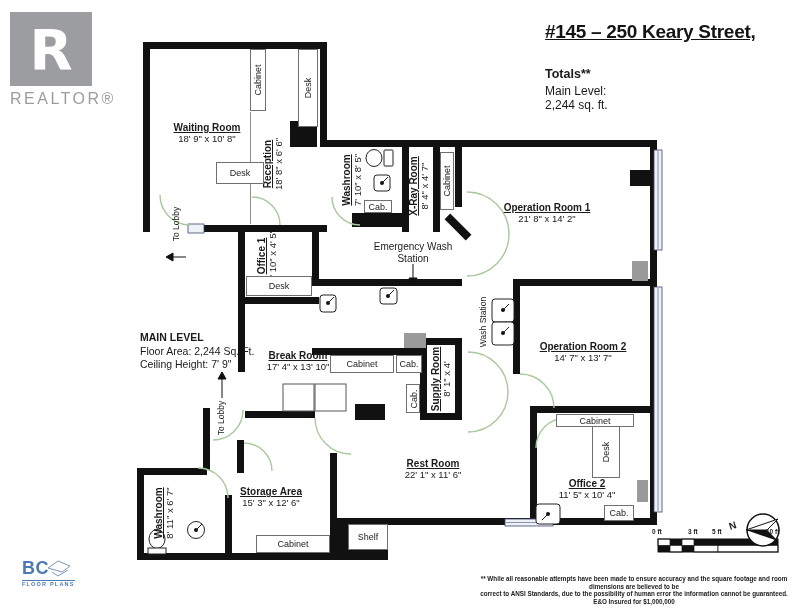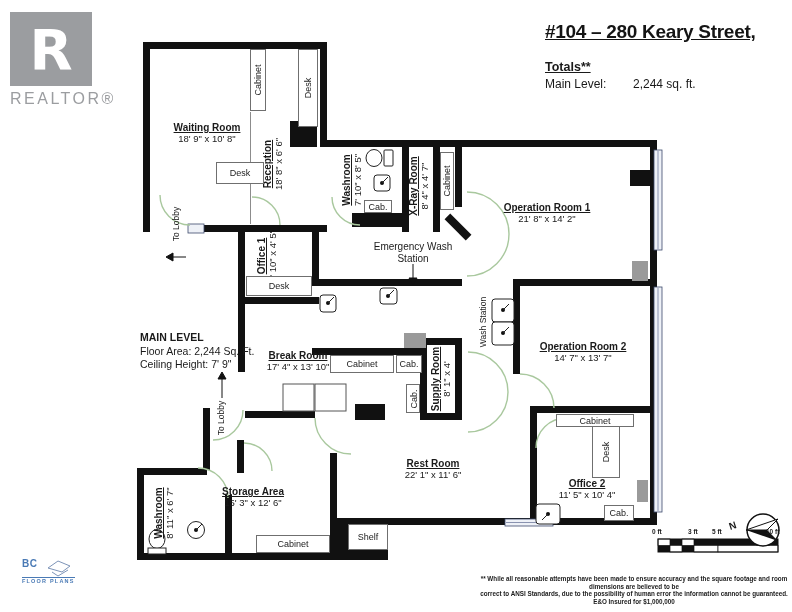--- a/index.html
+++ b/index.html
@@ -2,22 +2,22 @@
 <html><head>
 <meta charset="utf-8">
 <style>
   html,body{margin:0;padding:0;background:#fff;}
   .canvas{position:relative;width:792px;height:612px;background:#fff;overflow:hidden;
           font-family:"Liberation Sans",sans-serif;color:#1a1a1a;}
   svg{position:absolute;left:0;top:0;}
   
   .header{position:absolute;left:545px;top:18px;width:246px;}
   .addr{font-size:19px;font-weight:bold;text-decoration:underline;line-height:27px;letter-spacing:-0.3px;color:#141414;white-space:nowrap;}
-  .totals{font-size:12.5px;font-weight:bold;margin-top:15px;text-decoration:underline;}
-  .mlrow{font-size:12px;margin-top:3px;display:flex;}
+  .totals{font-size:12.5px;font-weight:bold;margin-top:22px;}
+  .mlrow{font-size:12px;margin-top:3px;display:flex;flex-direction:column;}
   .mlrow .lbl{width:88px;}
   
   .rlogo{position:absolute;left:10px;top:12px;}
   .rbox{width:82px;height:74px;background:#9b9da0;color:#fff;display:flex;align-items:center;justify-content:center;
         font-size:56px;font-weight:bold;font-family:"DejaVu Sans",sans-serif;}
   .rtext{margin-top:4px;font-size:16px;letter-spacing:2.5px;color:#9b9da0;font-weight:400;}
   
   .levelinfo{position:absolute;left:140px;top:305px;font-size:10.5px;line-height:13.5px;margin-top:26px;}
   .levelinfo .t{font-weight:bold;}
   
@@ -33,21 +33,21 @@
   
   .note{position:absolute;transform:translate(-50%,-50%);text-align:center;font-size:10px;line-height:11.5px;white-space:nowrap;}
   .note.v{transform:translate(-50%,-50%) rotate(-90deg);font-size:8.5px;}
   
   .tick{position:absolute;font-size:6.5px;font-weight:bold;}
   .north{position:absolute;left:729px;top:520px;font-size:10px;font-weight:bold;transform:rotate(-18deg);}
   
   .disc{position:absolute;left:478px;top:575px;width:312px;text-align:center;font-size:6.3px;font-weight:bold;
         line-height:7.6px;color:#1a1a1a;}
   .bclogo{position:absolute;left:22px;top:558px;color:#4a7ab5;}
-  .bclogo .bc{font-size:10px;font-weight:bold;letter-spacing:0.5px;display:inline-block;vertical-align:top;}
+  .bclogo .bc{font-size:18px;font-weight:bold;letter-spacing:0.5px;display:inline-block;vertical-align:top;}
   .bclogo .fp{font-size:5.5px;letter-spacing:1.2px;font-weight:bold;border-top:1px solid #4a7ab5;margin-top:1px;}
 </style>
 </head>
 <body>
 
 <div class="canvas">
 
   <svg width="792" height="612" viewBox="0 0 792 612">
 
     <g fill="#111">
@@ -224,21 +224,21 @@
   </svg>
 
   <div class="rlogo">
     <div class="rbox">
         <span>R</span>
       </div>
     <div class="rtext">REALTOR®</div>
   </div>
 
   <div class="header">
-    <div class="addr">#104 – 280 Keary Street,</div>
+    <div class="addr">#145 – 250 Keary Street,</div>
     <div class="totals">Totals**</div>
     <div class="mlrow">
       <span class="lbl">Main Level:</span>
       <span>2,244 sq. ft.</span>
     </div>
   </div>
 
   <div class="levelinfo">
     <div class="t">MAIN LEVEL</div>
     <div>Floor Area: 2,244 Sq. Ft.</div>
@@ -282,21 +282,21 @@
       <div class="rd">14' 7" x 13' 7"</div>
   </div>
   <div class="room-label" style="left:433px;top:469px">
     <div class="rn">Rest Room</div>
       <div class="rd">22' 1" x 11' 6"</div>
   </div>
   <div class="room-label" style="left:587px;top:489px">
     <div class="rn">Office 2</div>
       <div class="rd">11' 5" x 10' 4"</div>
   </div>
-  <div class="room-label" style="left:253px;top:497px">
+  <div class="room-label" style="left:271px;top:497px">
     <div class="rn">Storage Area</div>
       <div class="rd">15' 3" x 12' 6"</div>
   </div>
   <div class="room-label v" style="left:164px;top:513px">
     <div class="rn">Washroom</div>
       <div class="rd">8' 11" x 6' 7"</div>
   </div>
 
   <div class="furn v" style="left:250px;top:49px;width:16px;height:62px">
       <span>Cabinet</span>

